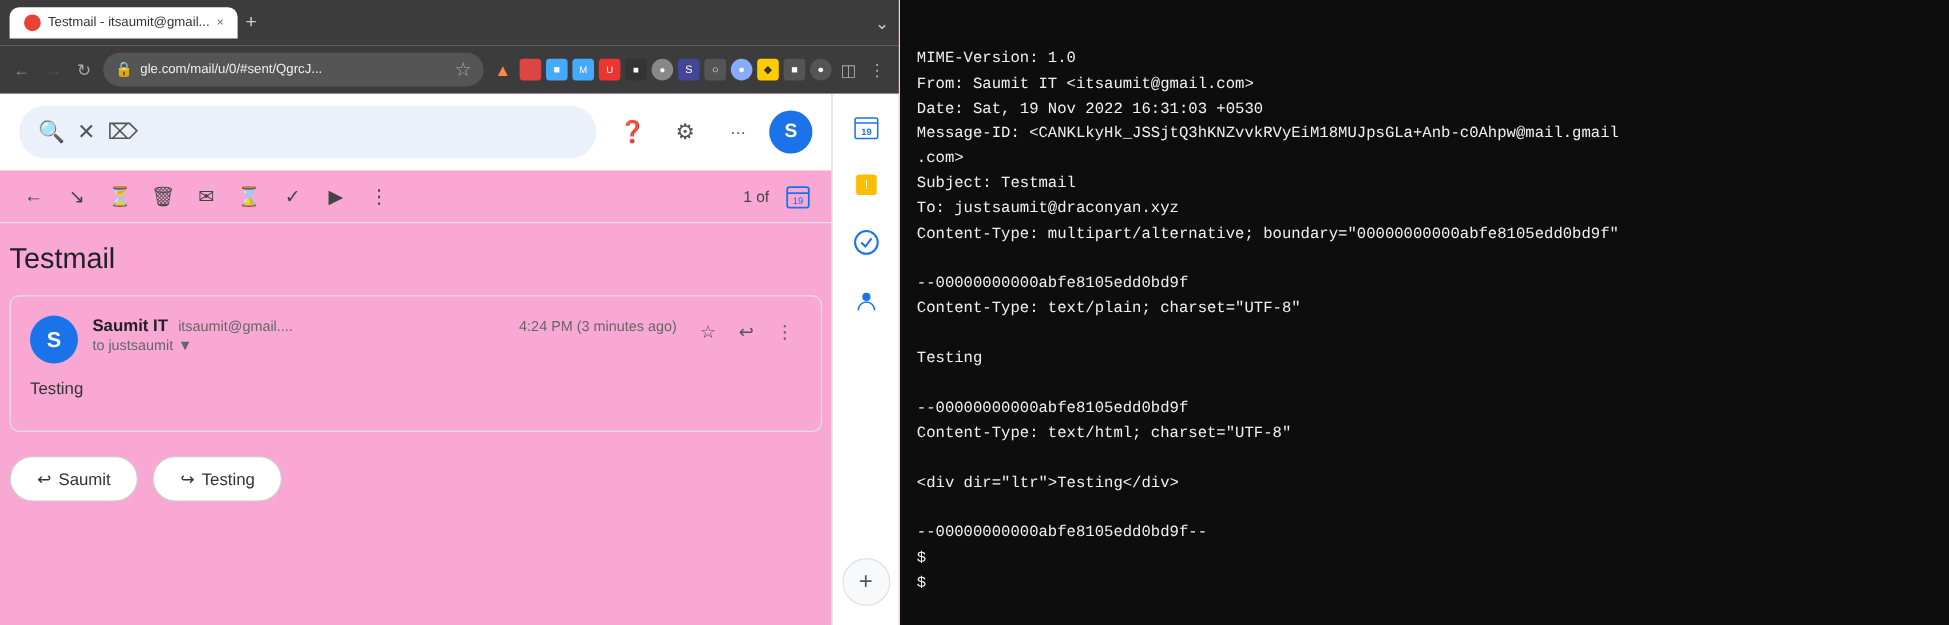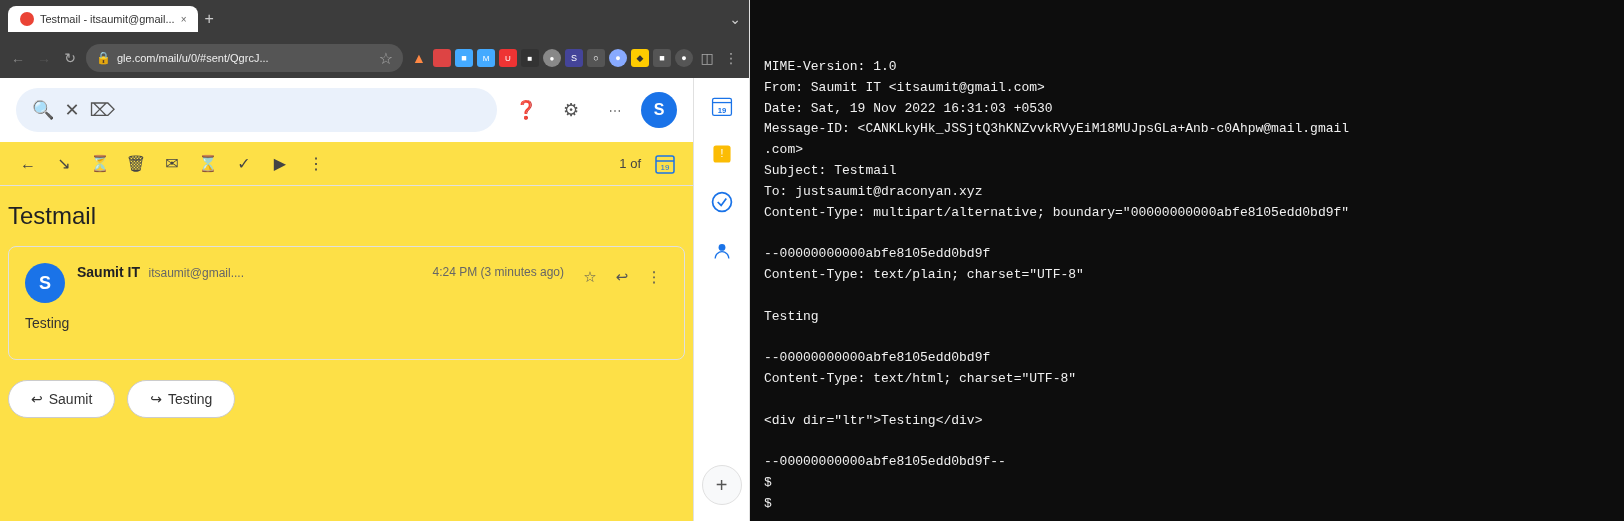--- a/index.html
+++ b/index.html
@@ -12,21 +12,21 @@
       overflow: hidden;
       background: #fff;
     }
 
     
     .gmail-panel {
       width: 750px;
       height: 521px;
       display: flex;
       flex-direction: column;
-      background: #fde047;
+      background: #f9a8d4;
       border-right: 1px solid #e0e0e0;
     }
 
     
     .browser-chrome {
       height: 38px;
       background: #3c3c3c;
       display: flex;
       align-items: center;
       padding: 0 8px;
@@ -364,21 +364,21 @@
     }
 
     
     .terminal-panel {
       flex: 1;
       background: #0d0d0d;
       color: #f0f0f0;
       font-family: 'Courier New', Courier, monospace;
       font-size: 13px;
       line-height: 1.5;
-      padding: 18px 14px;
+      padding: 0 14px;
       overflow-y: auto;
       white-space: pre-wrap;
       word-break: break-all;
     }
 
     .terminal-line {
       display: block;
       line-height: 1.6;
     }
   </style>
@@ -474,20 +474,24 @@
         <div class="email-message">
           <div class="email-header">
             <div class="sender-avatar">S</div>
             <div class="email-header-info">
               <div style="display:flex;align-items:center;justify-content:space-between;">
                 <div>
                   <span class="sender-name">Saumit IT</span>
                   <span class="sender-email-small" style="margin-left:4px;">itsaumit@gmail....</span>
                 </div>
                 <span class="email-time">4:24 PM (3 minutes ago)</span>
+              </div>
+              <div class="to-line">
+                <span>to justsaumit</span>
+                <span class="to-dropdown">▼</span>
               </div>
             </div>
             <div class="email-header-actions">
               <button class="header-action-btn">☆</button>
               <button class="header-action-btn">↩</button>
               <button class="header-action-btn">⋮</button>
             </div>
           </div>
           <div class="email-body">Testing</div>
         </div>

